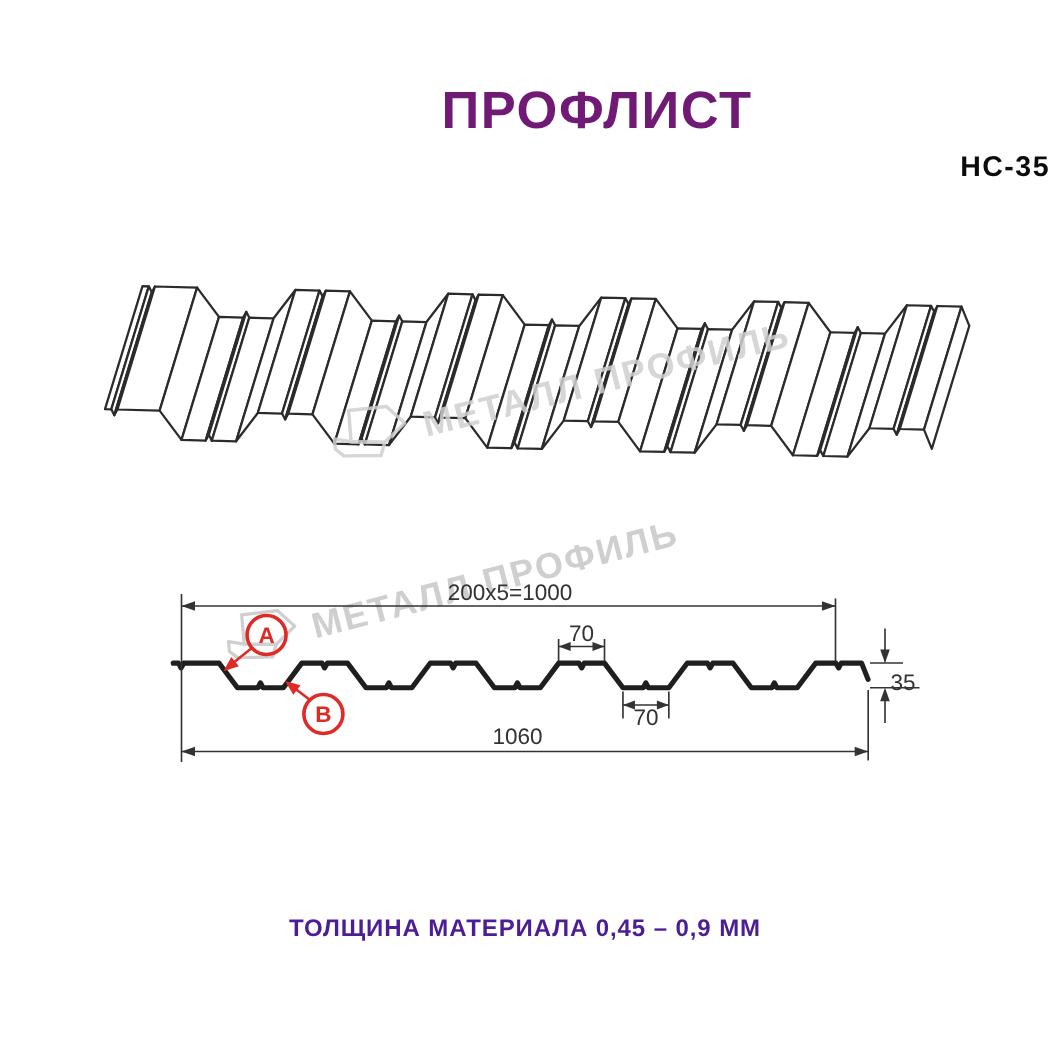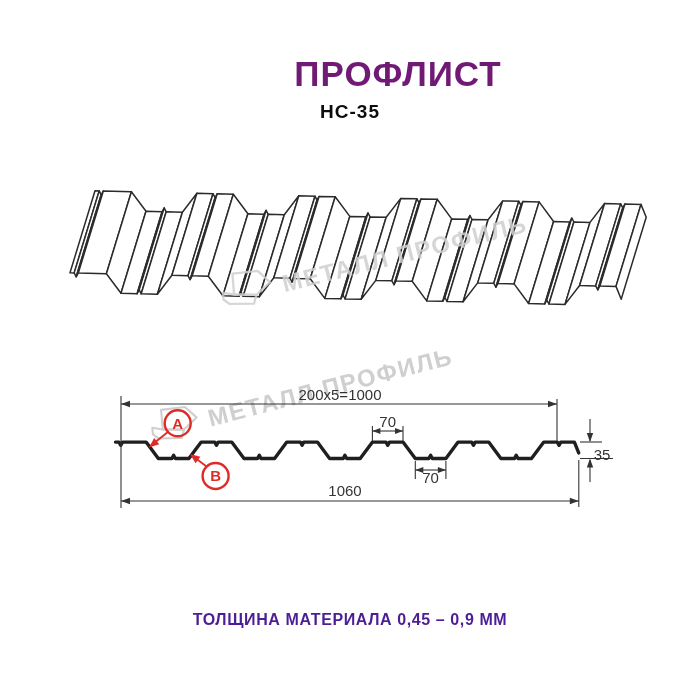--- a/index.html
+++ b/index.html
@@ -3,21 +3,21 @@
 <meta charset="utf-8">
 <style>
   :root{
     --line:#1f1f1f; --dim:#333333; --red:#df2b26; --wm:#cfcfcf; --bg:#ffffff;
   }
   html,body{margin:0;padding:0;}
   body{background:#888;font-family:"Liberation Sans",sans-serif;}
   .page{position:relative;width:700px;height:700px;background:var(--bg);overflow:hidden;margin:0 auto;}
   .title{position:absolute;left:0;top:54px;width:700px;text-align:center;
          font-size:35px;font-weight:800;letter-spacing:1px;color:#701a75;margin-left:48px;}
-  .subtitle{position:absolute;left:0;top:101px;width:700px;text-align:center;
+  .subtitle{position:absolute;left:0;top:101px;width:700px;text-align:right;
          font-size:19px;font-weight:700;letter-spacing:1px;color:#0c0c0c;}
   .footer{position:absolute;left:0;top:611px;width:700px;text-align:center;
          font-size:16px;font-weight:600;letter-spacing:.6px;color:#4c1d95;}
   svg#main{position:absolute;left:0;top:0;z-index:2;}
   .wm{position:absolute;display:flex;align-items:flex-end;gap:8px;white-space:nowrap;
       transform-origin:0 100%;pointer-events:none;}
   .wm .wm-text{font-size:24px;font-weight:700;letter-spacing:1.5px;color:var(--wm);}
   #wm1{left:222px;top:268px;height:46px;transform:rotate(-14deg);z-index:3;opacity:.85;}
   #wm2{left:152px;top:402px;height:46px;transform:rotate(-14.5deg);z-index:1;}
   .dimtext{font-size:15px;fill:var(--dim);}

